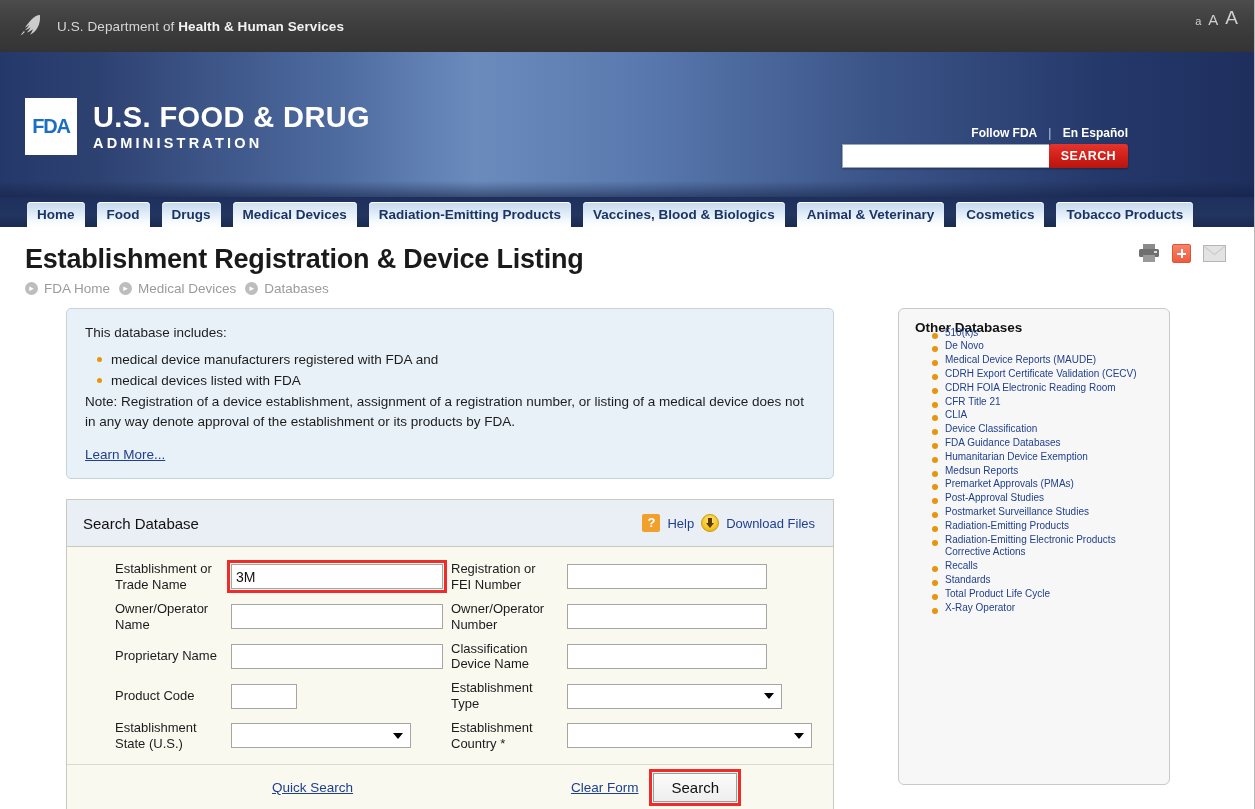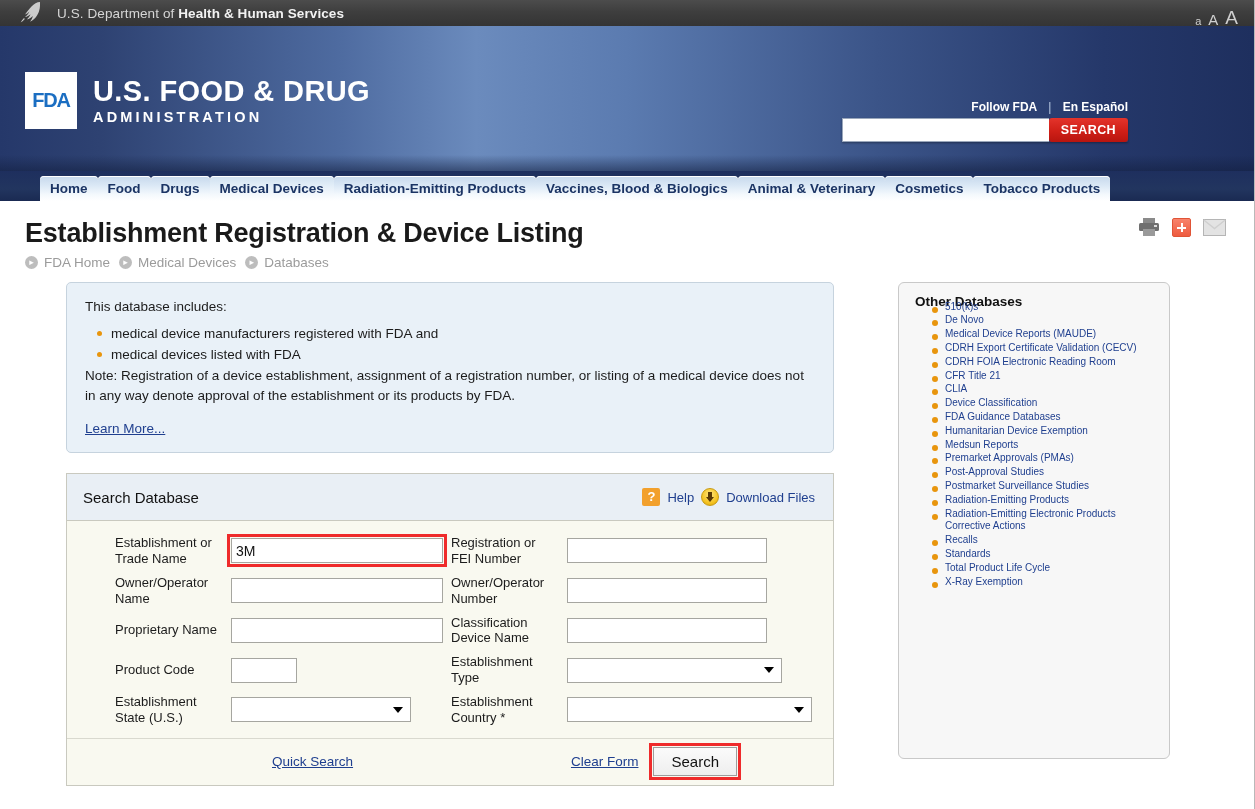--- a/index.html
+++ b/index.html
@@ -20,21 +20,21 @@
     width: 1255px;
     height: 809px;
     background: #fff;
     border-right: 1px solid #b9b9b9;
     box-sizing: border-box;
   }
 
   
   .hhs-bar {
     position: relative;
-    height: 26px;
+    height: 52px;
     background: linear-gradient(to bottom, #4c4c4c 0%, #3e3e3e 45%, #343434 100%);
     display: flex;
     align-items: center;
     padding-left: 18px;
     box-sizing: border-box;
   }
   .hhs-logo {
     width: 30px;
     height: 28px;
     margin-right: 9px;
@@ -174,25 +174,25 @@
     height: 24px;
     border-radius: 3px;
     cursor: pointer;
   }
 
   
   .tabnav {
     position: relative;
     height: 30px;
     background: linear-gradient(to bottom, #1e2f5e 0%, #22355f 60%, #1a2a52 100%);
-    padding-left: 40px;
+    padding-left: 27px;
     box-sizing: border-box;
     display: flex;
     align-items: flex-end;
-    gap: 0;
+    gap: 12px;
   }
   .tab {
     background: linear-gradient(to bottom, #c6d8ec 0%, #dce9f6 40%, #f4f9fd 75%, #ffffff 100%);
     color: #1b3464;
     font-size: 13.5px;
     font-weight: bold;
     padding: 6px 10px 6px;
     border-radius: 4px 4px 0 0;
     line-height: 1;
     white-space: nowrap;
@@ -703,20 +703,20 @@
             <li>Humanitarian Device Exemption</li>
             <li>Medsun Reports</li>
             <li>Premarket Approvals (PMAs)</li>
             <li>Post-Approval Studies</li>
             <li>Postmarket Surveillance Studies</li>
             <li>Radiation-Emitting Products</li>
             <li>Radiation-Emitting Electronic Products Corrective Actions</li>
             <li>Recalls</li>
             <li>Standards</li>
             <li>Total Product Life Cycle</li>
-            <li>X-Ray Exemption</li>
+            <li>X-Ray Operator</li>
           </ul>
         </div>
       </div>
 
     </div>
   </div>
 </div>
 
 </body></html>

